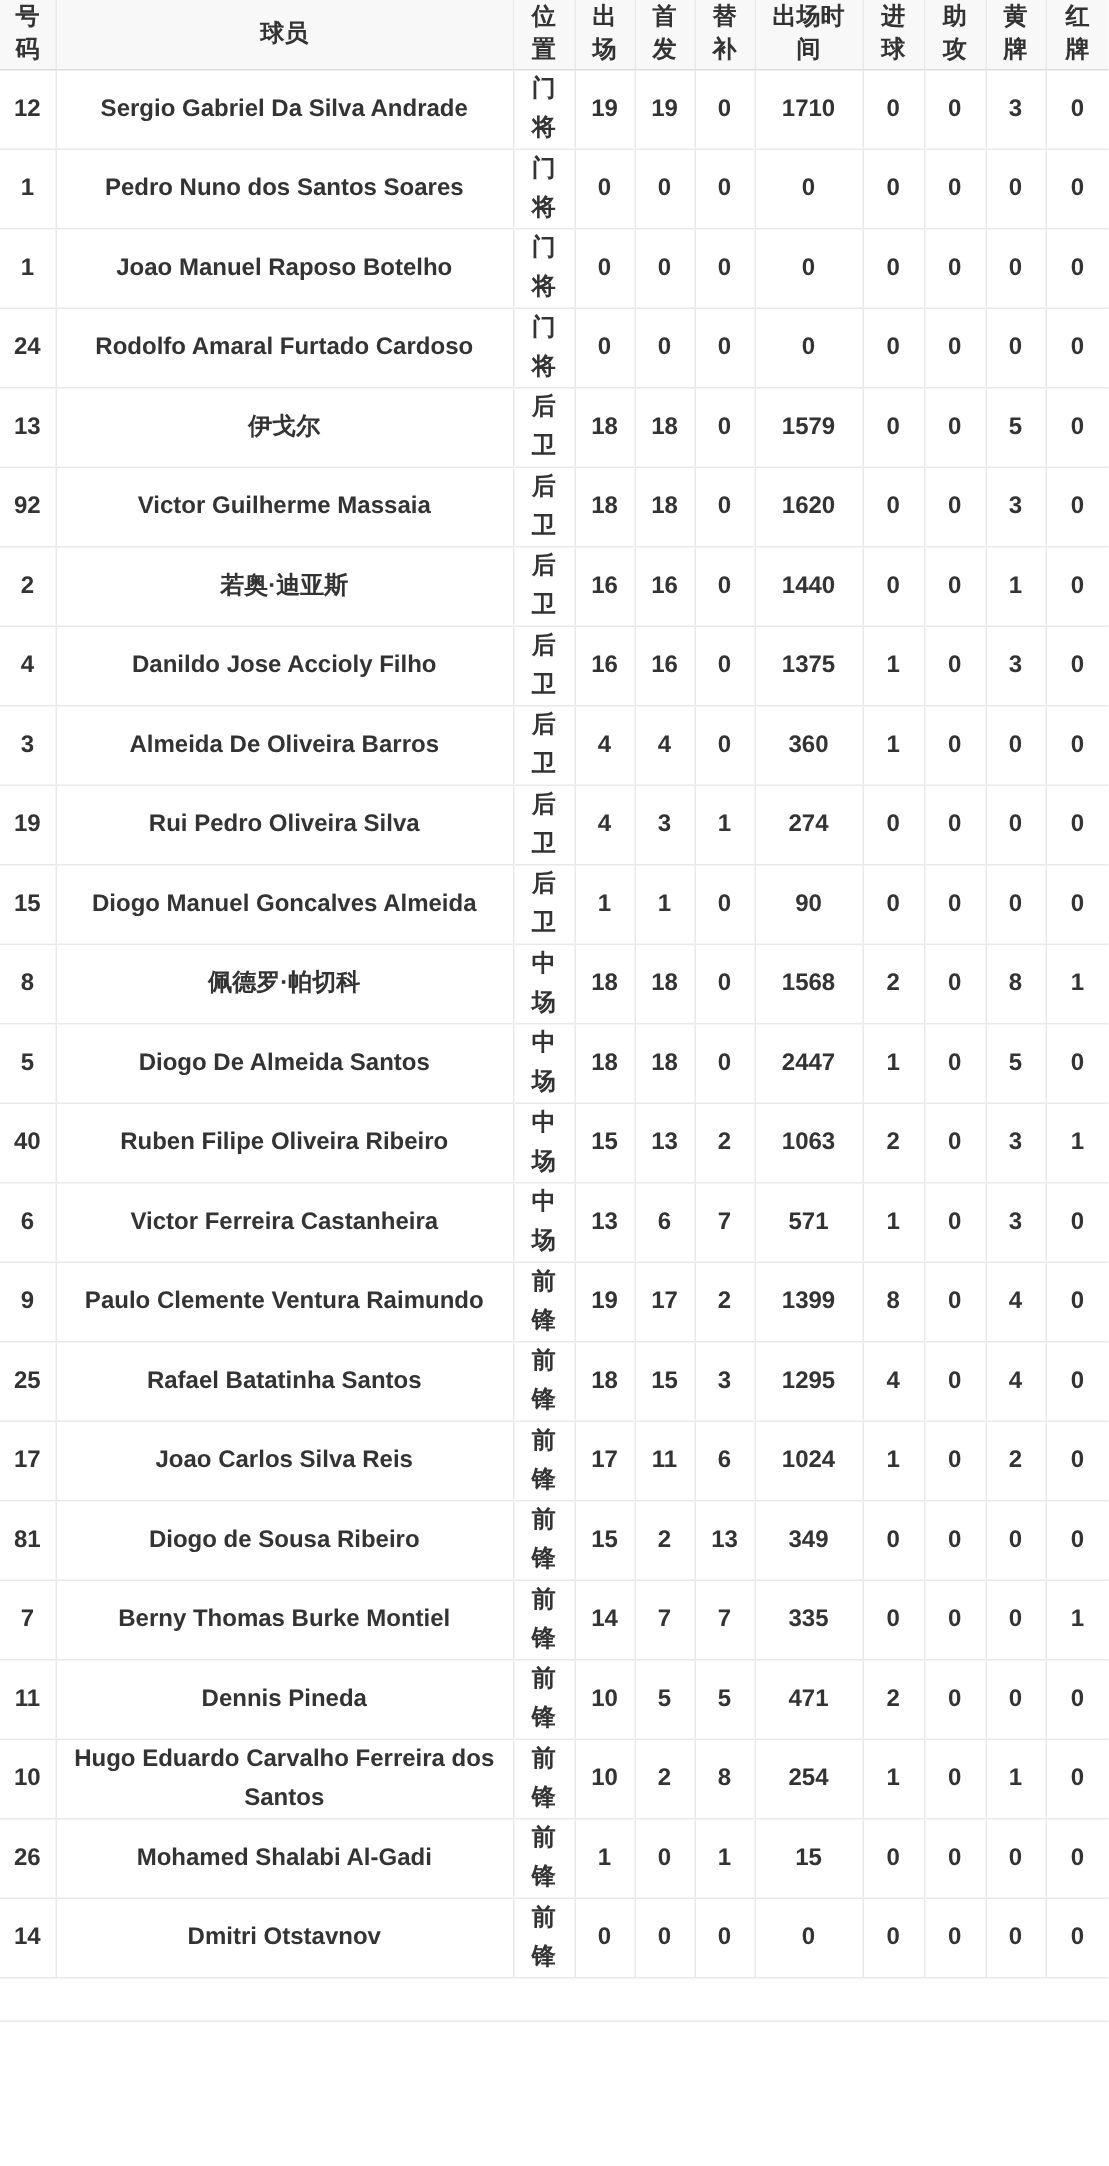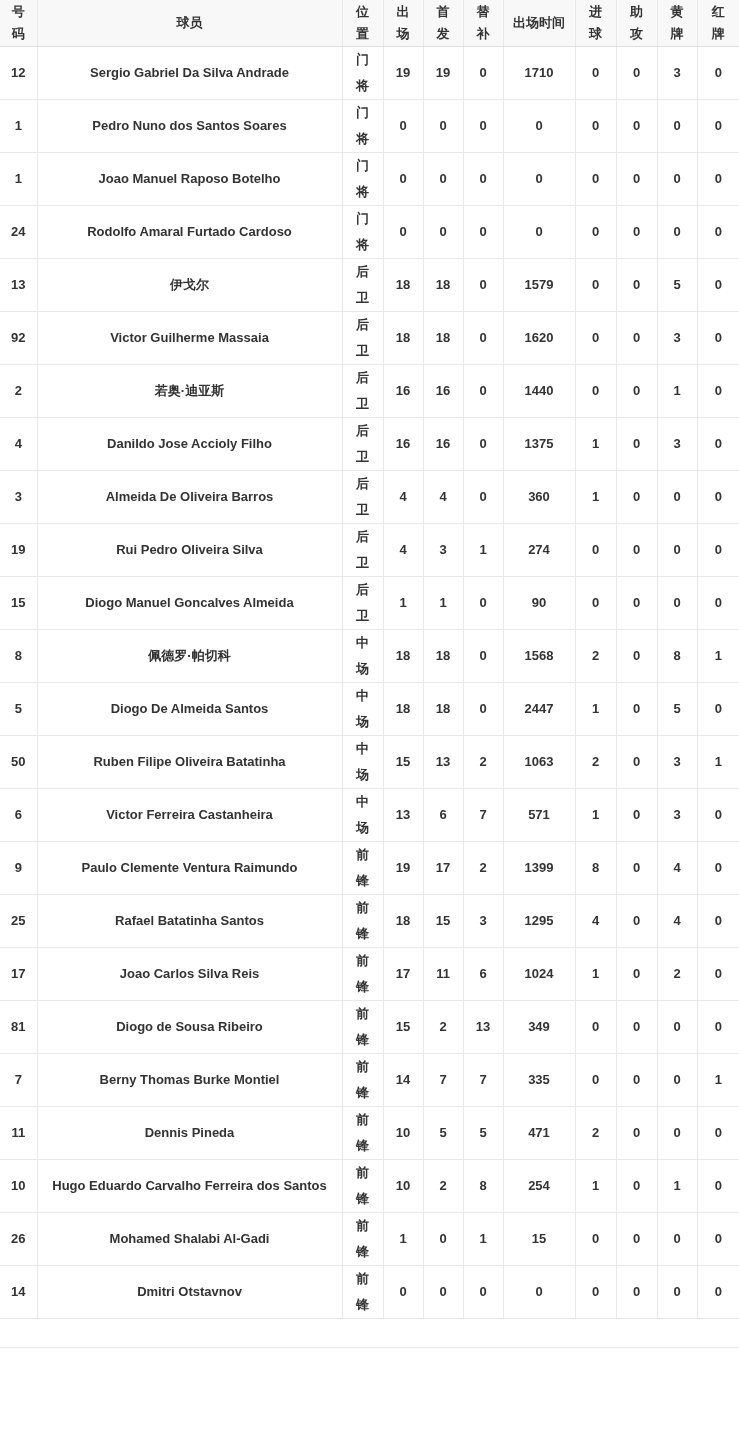--- a/index.html
+++ b/index.html
@@ -10,21 +10,21 @@
   body {
     width: 739px;
     min-height: 1444px;
     font-family: "Liberation Sans", "DejaVu Sans", sans-serif;
     color: #333333;
   }
   table.stats {
     width: 739px;
     border-collapse: collapse;
     table-layout: fixed;
-    font-size: 13px;
+    font-size: 16px;
     font-weight: 700;
     text-align: center;
   }
   table.stats th,
   table.stats td {
     padding: 0 8px;
     vertical-align: middle;
     overflow: hidden;
     border-bottom: 1px solid #e9e9e9;
   }
@@ -245,22 +245,22 @@
         <td>18</td>
         <td>18</td>
         <td>0</td>
         <td>2447</td>
         <td>1</td>
         <td>0</td>
         <td>5</td>
         <td>0</td>
       </tr>
       <tr>
-        <td>50</td>
-        <td>Ruben Filipe Oliveira Batatinha</td>
+        <td>40</td>
+        <td>Ruben Filipe Oliveira Ribeiro</td>
         <td>中场</td>
         <td>15</td>
         <td>13</td>
         <td>2</td>
         <td>1063</td>
         <td>2</td>
         <td>0</td>
         <td>3</td>
         <td>1</td>
       </tr>

